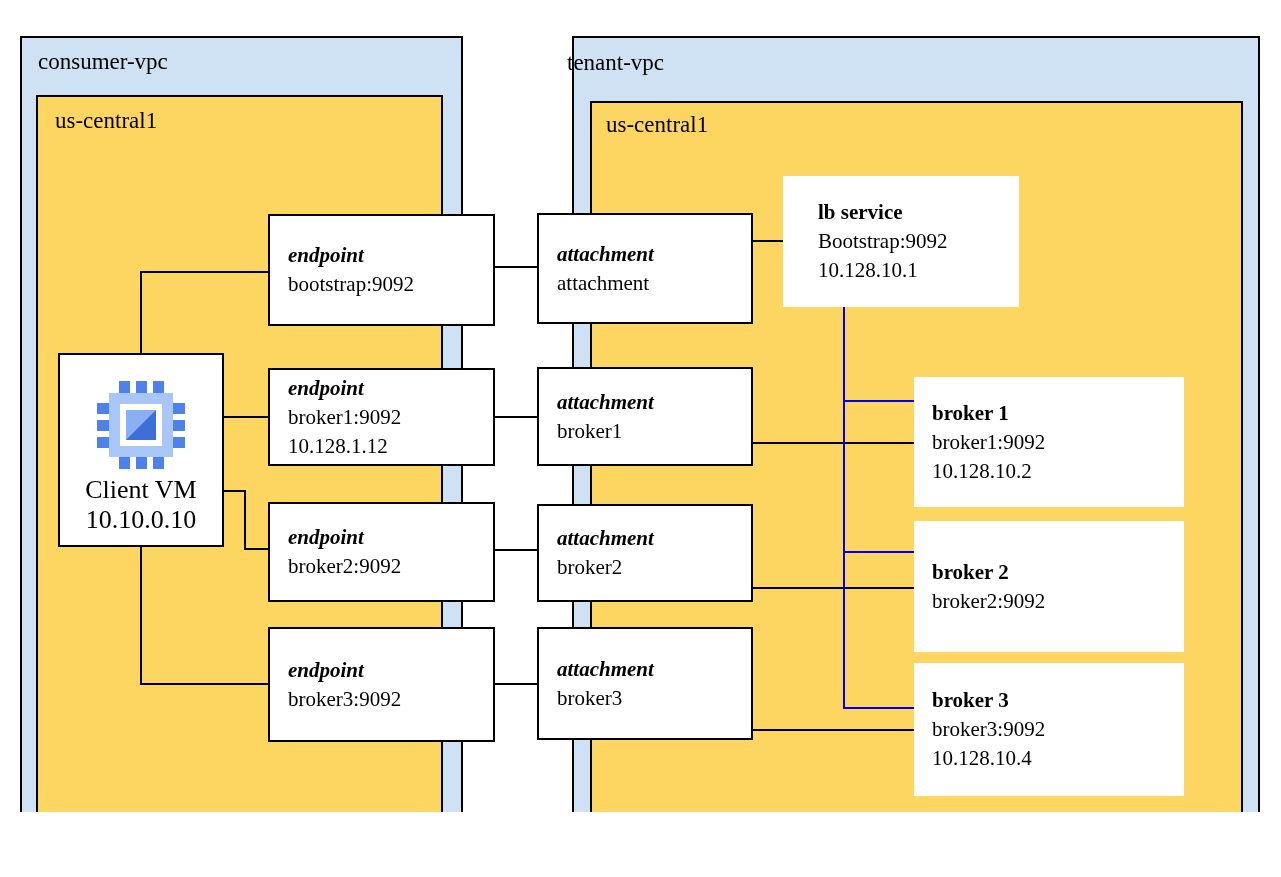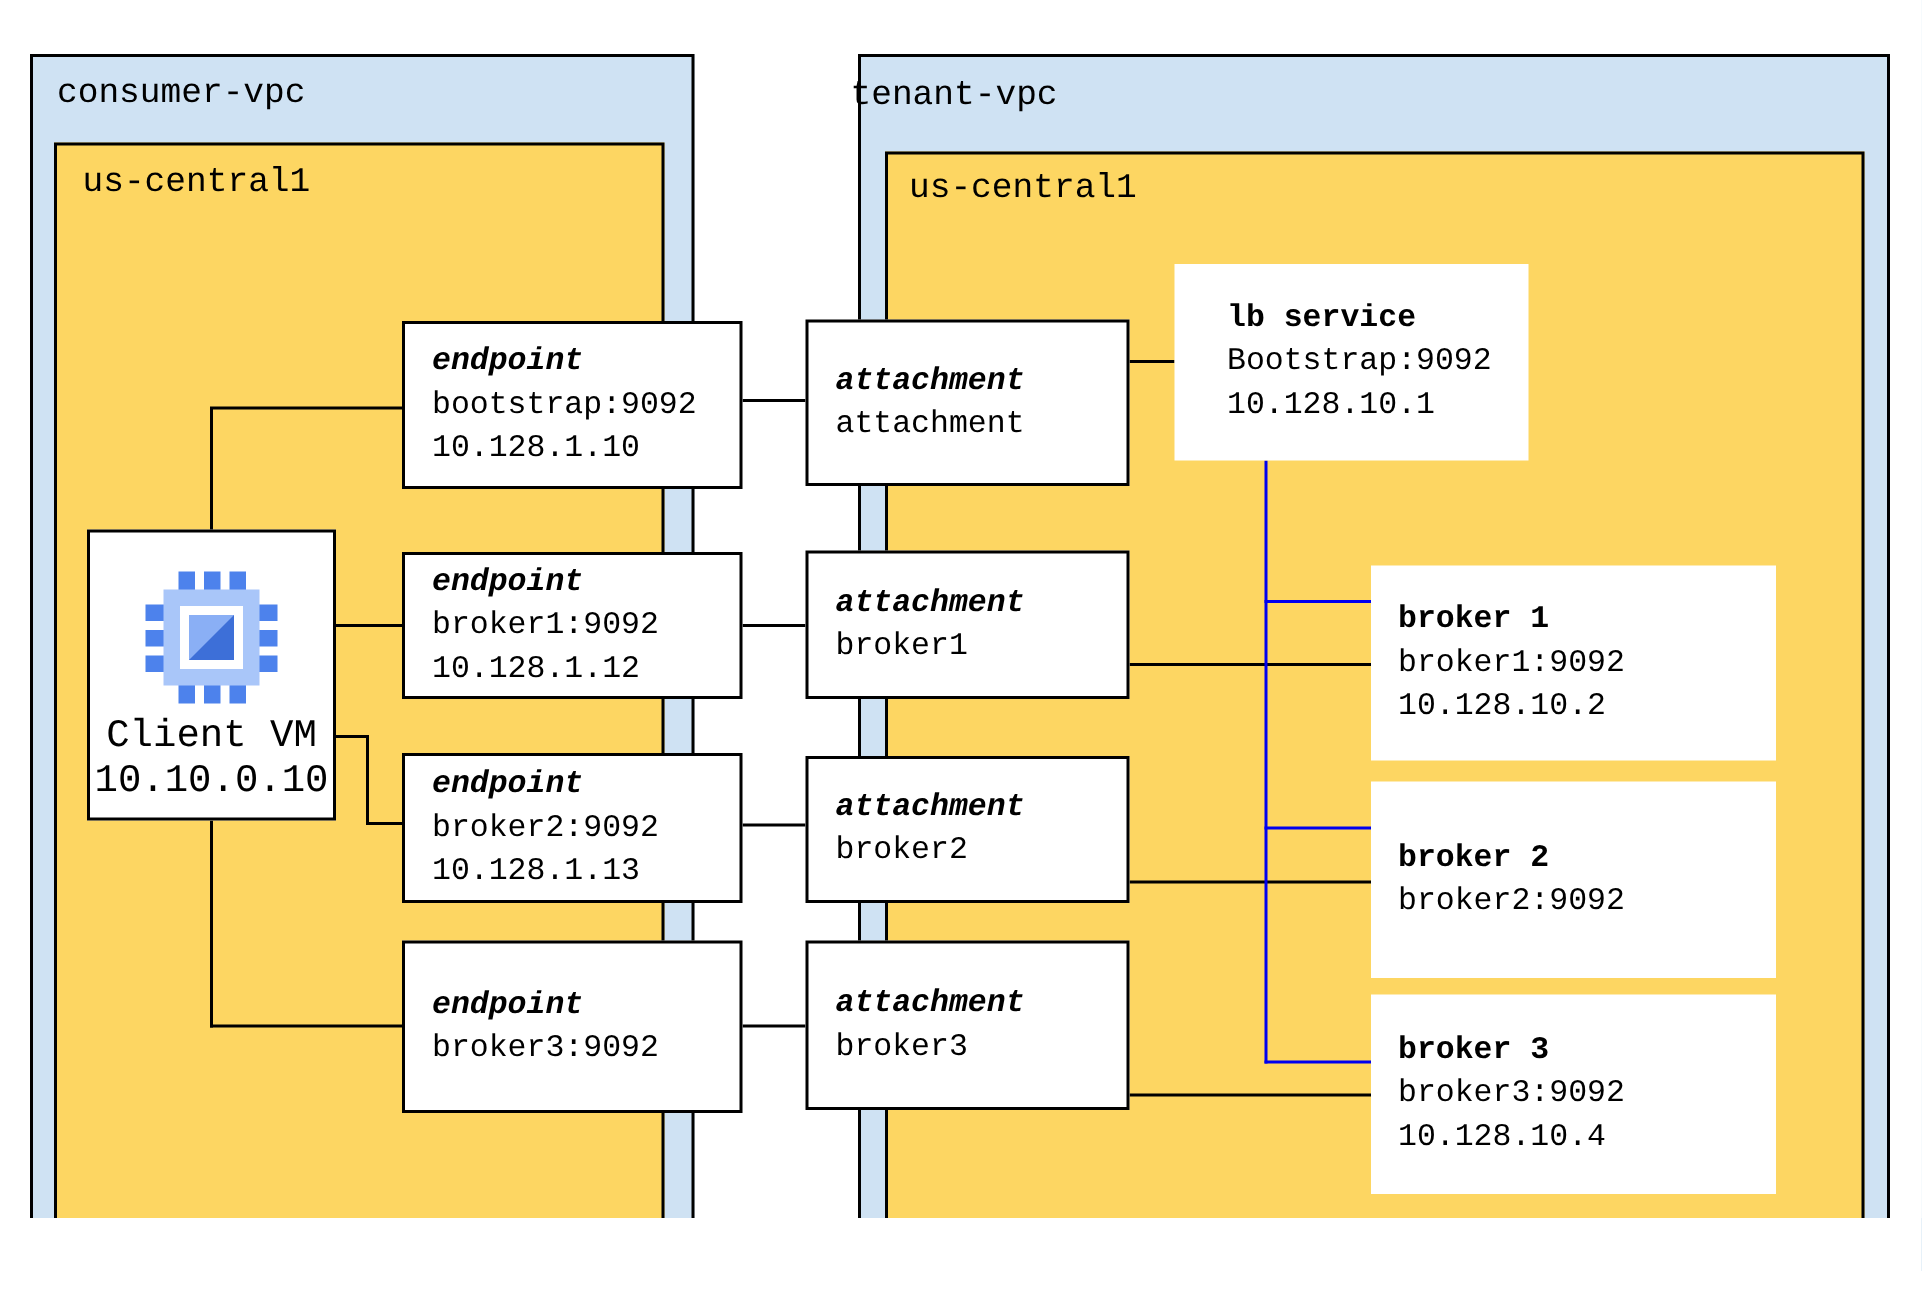--- a/index.html
+++ b/index.html
@@ -1,18 +1,18 @@
 <!DOCTYPE html>
 <html><head>
 <meta charset="utf-8">
 <style>
   html,body { margin:0; padding:0; background:#ffffff; }
   .canvas {
     position:relative; width:1281px; height:812px;
-    font-family:Liberation Mono, monospace;
+    font-family:Liberation Serif, serif;
     color:#000; overflow:hidden; background:#ffffff;
   }
   
   .vpc    { position:absolute; background:#cfe2f3; border:2px solid #000; box-sizing:border-box; }
   .region { position:absolute; background:#fdd662; border:2px solid #000; box-sizing:border-box; }
   .vpc-label, .region-label {
     position:absolute; font-size:23px; white-space:nowrap;
   }
   
   .node {
@@ -105,31 +105,29 @@
       <div class="core"></div>
       <div class="tri"></div>
     </div>
     <div>Client VM</div>
     <div>10.10.0.10</div>
   </div>
 
   <div class="node" style="left:268px; top:214px; width:227px; height:112px;">
     <div class="t-bi">endpoint</div>
     <div>bootstrap:9092</div>
-    <div>10.128.1.10</div>
   </div>
   <div class="node" style="left:268px; top:368px; width:227px; height:98px;">
     <div class="t-bi">endpoint</div>
     <div>broker1:9092</div>
     <div>10.128.1.12</div>
   </div>
   <div class="node" style="left:268px; top:502px; width:227px; height:100px;">
     <div class="t-bi">endpoint</div>
     <div>broker2:9092</div>
-    <div>10.128.1.13</div>
   </div>
   <div class="node" style="left:268px; top:627px; width:227px; height:115px;">
     <div class="t-bi">endpoint</div>
     <div>broker3:9092</div>
   </div>
 
   <div class="node" style="left:537px; top:213px; width:216px; height:111px;">
     <div class="t-bi">attachment</div>
     <div>attachment</div>
   </div>

